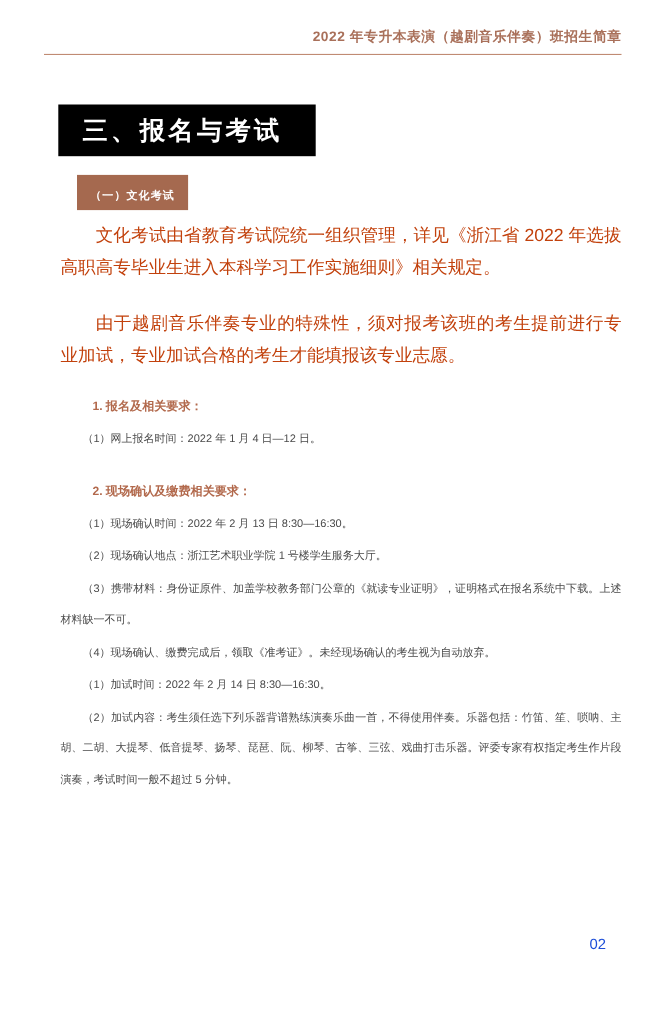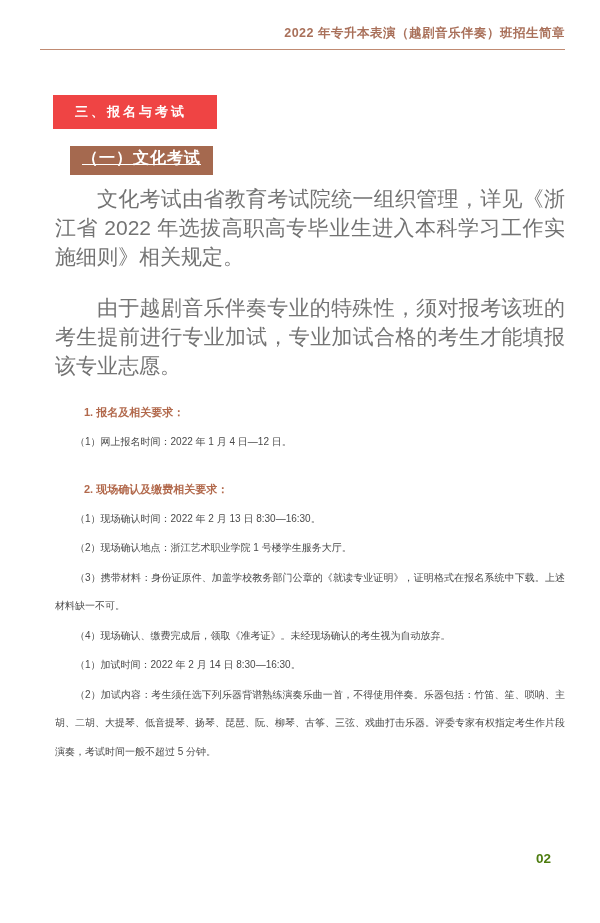--- a/index.html
+++ b/index.html
@@ -32,44 +32,43 @@
     border-bottom: 1px solid #C08B73;
     height: 0;
   }
   
   .content {
     padding: 0 35px 0 55px;
   }
   .section-banner {
     display: inline-block;
     margin: 45px 0 0 -2px;
-    background: #ef4444;
+    background: #000000;
     color: #ffffff;
-    font-size: 13px;
+    font-size: 23px;
     font-weight: bold;
     letter-spacing: 3px;
     padding: 8px 30px 8px 22px;
     font-family: Liberation Serif, serif;
   }
   .sub-banner {
     display: inline-block;
     margin: 17px 0 0 15px;
     background: #A5694F;
     color: #ffffff;
-    font-size: 16px;
+    font-size: 10px;
     font-weight: bold;
     letter-spacing: 1px;
-    padding: 2px 12px 6px 12px;
-    text-decoration: underline;
+    padding: 12px 12px 6px 12px;
   }
   .para {
     margin: 9px 0 0 0;
-    font-size: 21px;
+    font-size: 16px;
     line-height: 29px;
-    color: #737373;
+    color: #c2410c;
     text-align: justify;
     text-indent: 2em;
   }
   .group-heading {
     margin: 18px 0 2px 0;
     padding-left: 29px;
     font-size: 11px;
     font-weight: bold;
     color: #B2694C;
     line-height: 28px;
@@ -82,22 +81,22 @@
     text-align: justify;
     text-indent: 2em;
   }
   .spacer-sub2 { height: 13px; }
   
   .page-number {
     position: absolute;
     right: 49px;
     bottom: 17px;
     font-size: 13.5px;
-    font-weight: bold;
-    color: #4d7c0f;
+    font-weight: normal;
+    color: #1d4ed8;
   }
 </style>
 </head>
 <body>
 
 <div class="page">
 
   <header class="page-header">
     <div class="header-title">2022 年专升本表演（越剧音乐伴奏）班招生简章</div>
     <div class="header-rule"></div>

